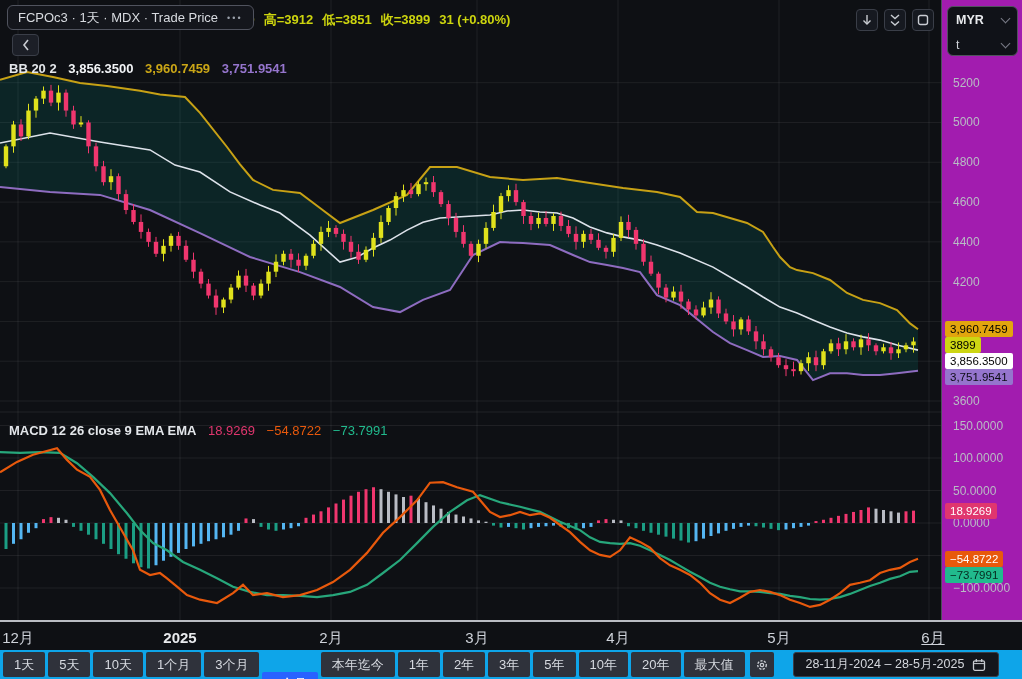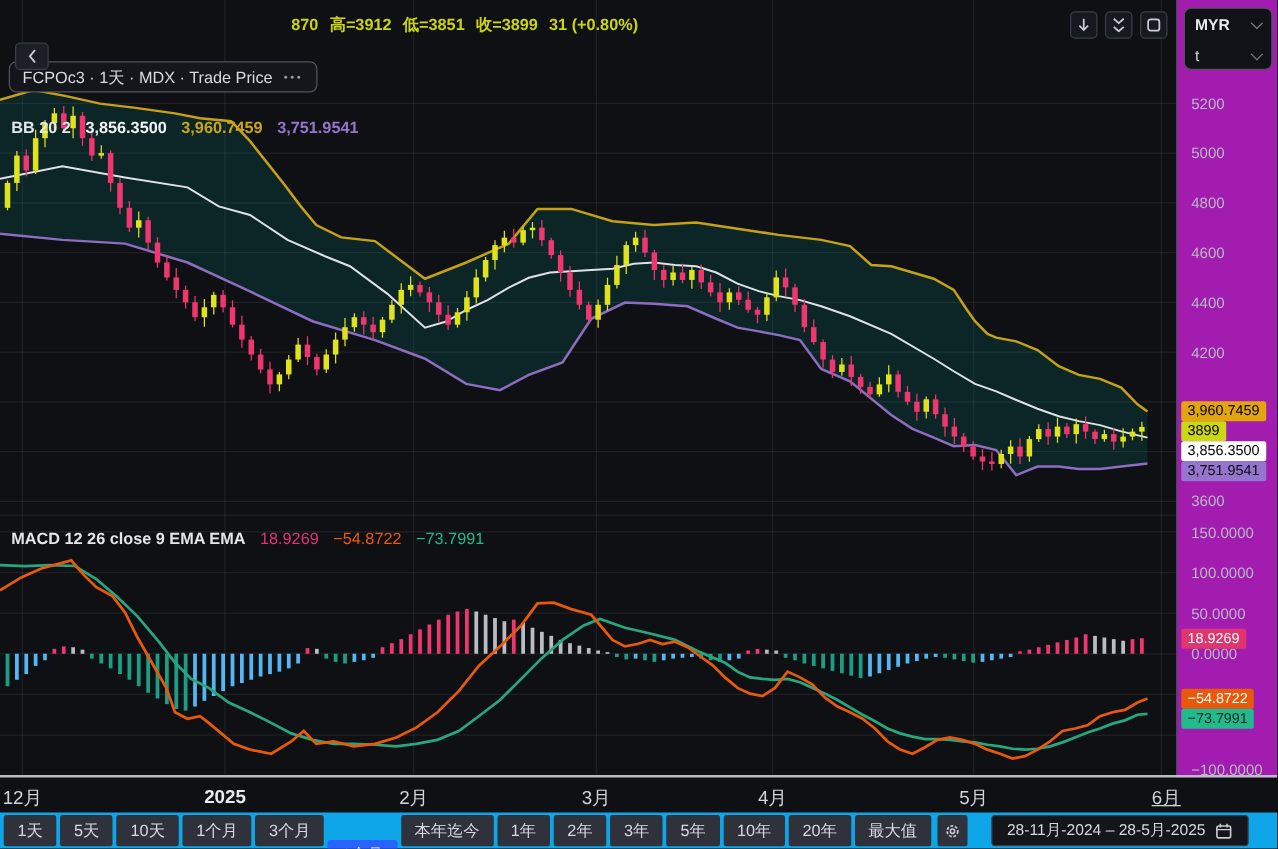--- a/index.html
+++ b/index.html
@@ -3,21 +3,21 @@
 <meta charset="utf-8">
 <style>
   html,body{margin:0;padding:0;background:#0e1014;}
   *{box-sizing:border-box;}
   .app{position:relative;width:1022px;height:679px;background:#0e1014;overflow:hidden;
        font-family:"Liberation Sans","DejaVu Sans",sans-serif;color:#d1d4dc;}
   
   .chart-region{position:absolute;left:0;top:0;width:941px;height:622px;}
   #chart-svg{position:absolute;left:0;top:0;}
   .symbol-chip{position:absolute;left:7px;top:5px;height:25px;display:flex;align-items:center;gap:9px;
-     padding:0 10px;border:1px solid #50535e;border-radius:6px;background:#14161c;font-size:13px;color:#d8dbe0;z-index:6;margin-top:44px;}
+     padding:0 10px;border:1px solid #50535e;border-radius:6px;background:#14161c;font-size:13px;color:#d8dbe0;z-index:6;}
   .chip-dots{color:#9aa0aa;font-size:9px;letter-spacing:2px;}
   .ohlc-row{position:absolute;left:233px;top:11px;font-size:13px;font-weight:600;z-index:5;white-space:nowrap;}
   .ohlc-row span{margin-right:9px;}
   .back-btn{position:absolute;left:12px;top:34px;width:27px;height:22px;border:1px solid #3a3e48;border-radius:4px;
      background:#1c1f27;display:flex;align-items:center;justify-content:center;color:#c9ccd2;z-index:6;
      font-size:14px;cursor:pointer;padding:0;}
   .legend{position:absolute;left:9px;font-size:13px;z-index:5;white-space:nowrap;}
   .legend b{color:#e3e6ea;font-weight:700;}
   .legend span{margin-right:8px;}
   .pane-buttons{position:absolute;left:856px;top:9px;display:flex;gap:6px;z-index:6;}
@@ -473,21 +473,21 @@
     <div class="ohlc-row" id="ohlc-row" style="color: rgb(204, 212, 14);">
       <span>870</span><span>高=3912</span><span>低=3851</span><span>收=3899</span><span>31 (+0.80%)</span>
     </div>
 
     <button class="back-btn">
       <svg width="8" height="12" viewBox="0 0 8 12">
         <polyline points="6,1 2,6 6,11" fill="none" stroke="#c9ccd2" stroke-width="1.6"></polyline>
       </svg>
     </button>
 
-    <div class="legend" style="top:61px;margin-top:33px;">
+    <div class="legend" style="top:61px;">
       <span><b>BB 20 2</b></span>
       <span style="color:#f2f4f7;font-weight:700;">3,856.3500</span>
       <span style="color:#caa617;font-weight:700;">3,960.7459</span>
       <span style="color:#9575cd;font-weight:700;">3,751.9541</span>
     </div>
 
     <div class="legend" style="top:423px;">
       <span><b>MACD 12 26 close 9 EMA EMA</b></span>
       <span style="color:#e0366e;">18.9269</span>
       <span style="color:#e8590c;">−54.8722</span>
@@ -531,21 +531,21 @@
         <div class="tick" style="top: 115.488px;">5000</div>
         <div class="tick" style="top: 155.276px;">4800</div>
         <div class="tick" style="top: 195.064px;">4600</div>
         <div class="tick" style="top: 234.852px;">4400</div>
         <div class="tick" style="top: 274.64px;">4200</div>
         <div class="tick" style="top: 394.004px;">3600</div>
         <div class="tick" style="top: 418.5px;">150.0000</div>
         <div class="tick" style="top: 451px;">100.0000</div>
         <div class="tick" style="top: 483.5px;">50.0000</div>
         <div class="tick" style="top: 516px;">0.0000</div>
-        <div class="tick" style="top: 581px; margin-top: 28px;">−100.0000</div>
+        <div class="tick" style="top: 581px;">−100.0000</div>
       </div>
     <div id="axis-badges">
         <div class="badge" style="top: 321.237px; background: rgb(226, 165, 14); color: rgb(0, 0, 0);">3,960.7459</div>
         <div class="badge" style="top: 337.237px; background: rgb(205, 214, 19); color: rgb(0, 0, 0);">3899</div>
         <div class="badge" style="top: 353.237px; background: rgb(255, 255, 255); color: rgb(0, 0, 0);">3,856.3500</div>
         <div class="badge" style="top: 369.237px; background: rgb(149, 117, 205); color: rgb(11, 11, 18);">3,751.9541</div>
         <div class="badge" style="top: 502.698px; background: rgb(224, 54, 110); color: rgb(255, 255, 255);">18.9269</div>
         <div class="badge" style="top: 550.667px; background: rgb(232, 89, 12); color: rgb(255, 255, 255);">−54.8722</div>
         <div class="badge" style="top: 566.667px; background: rgb(33, 186, 141); color: rgb(6, 40, 30);">−73.7991</div>
       </div>

